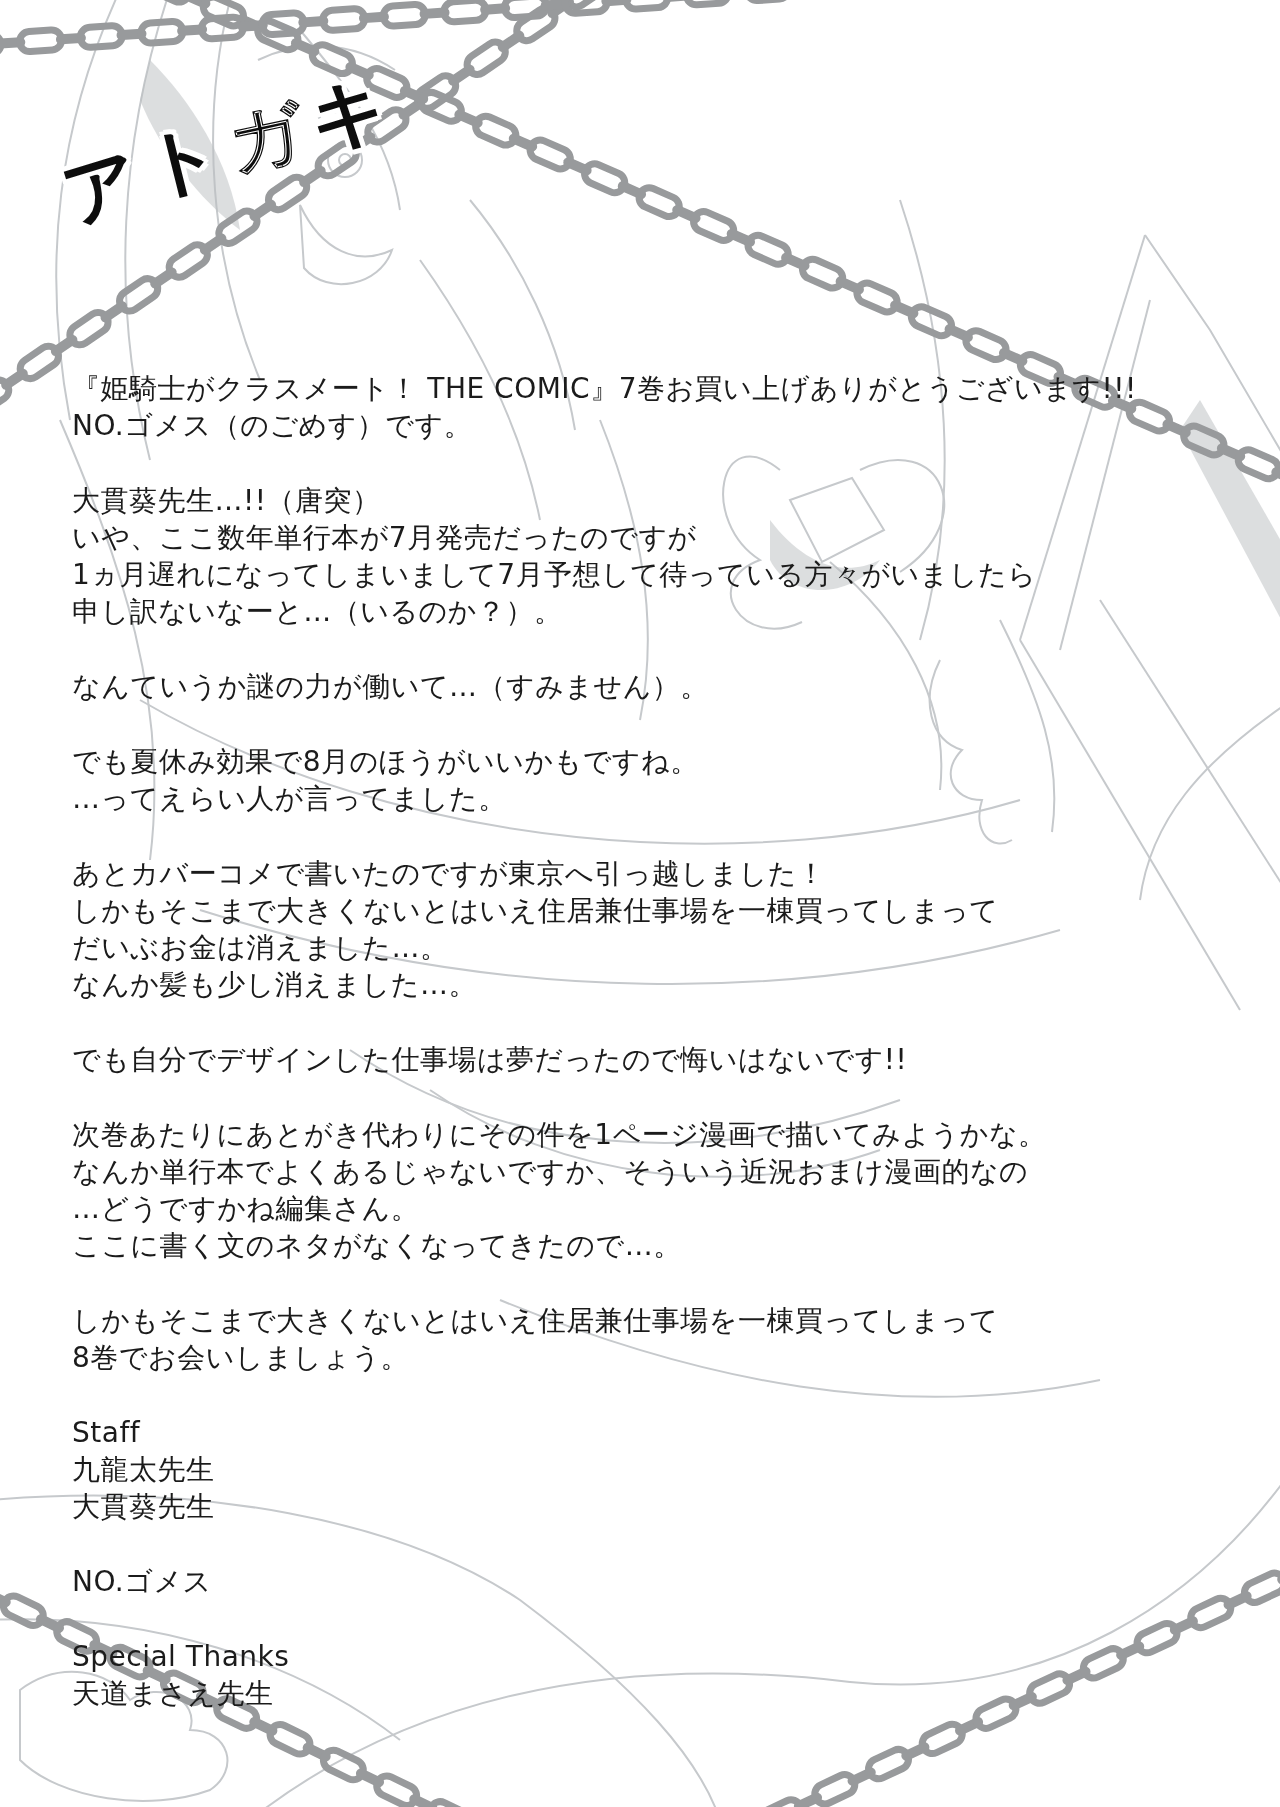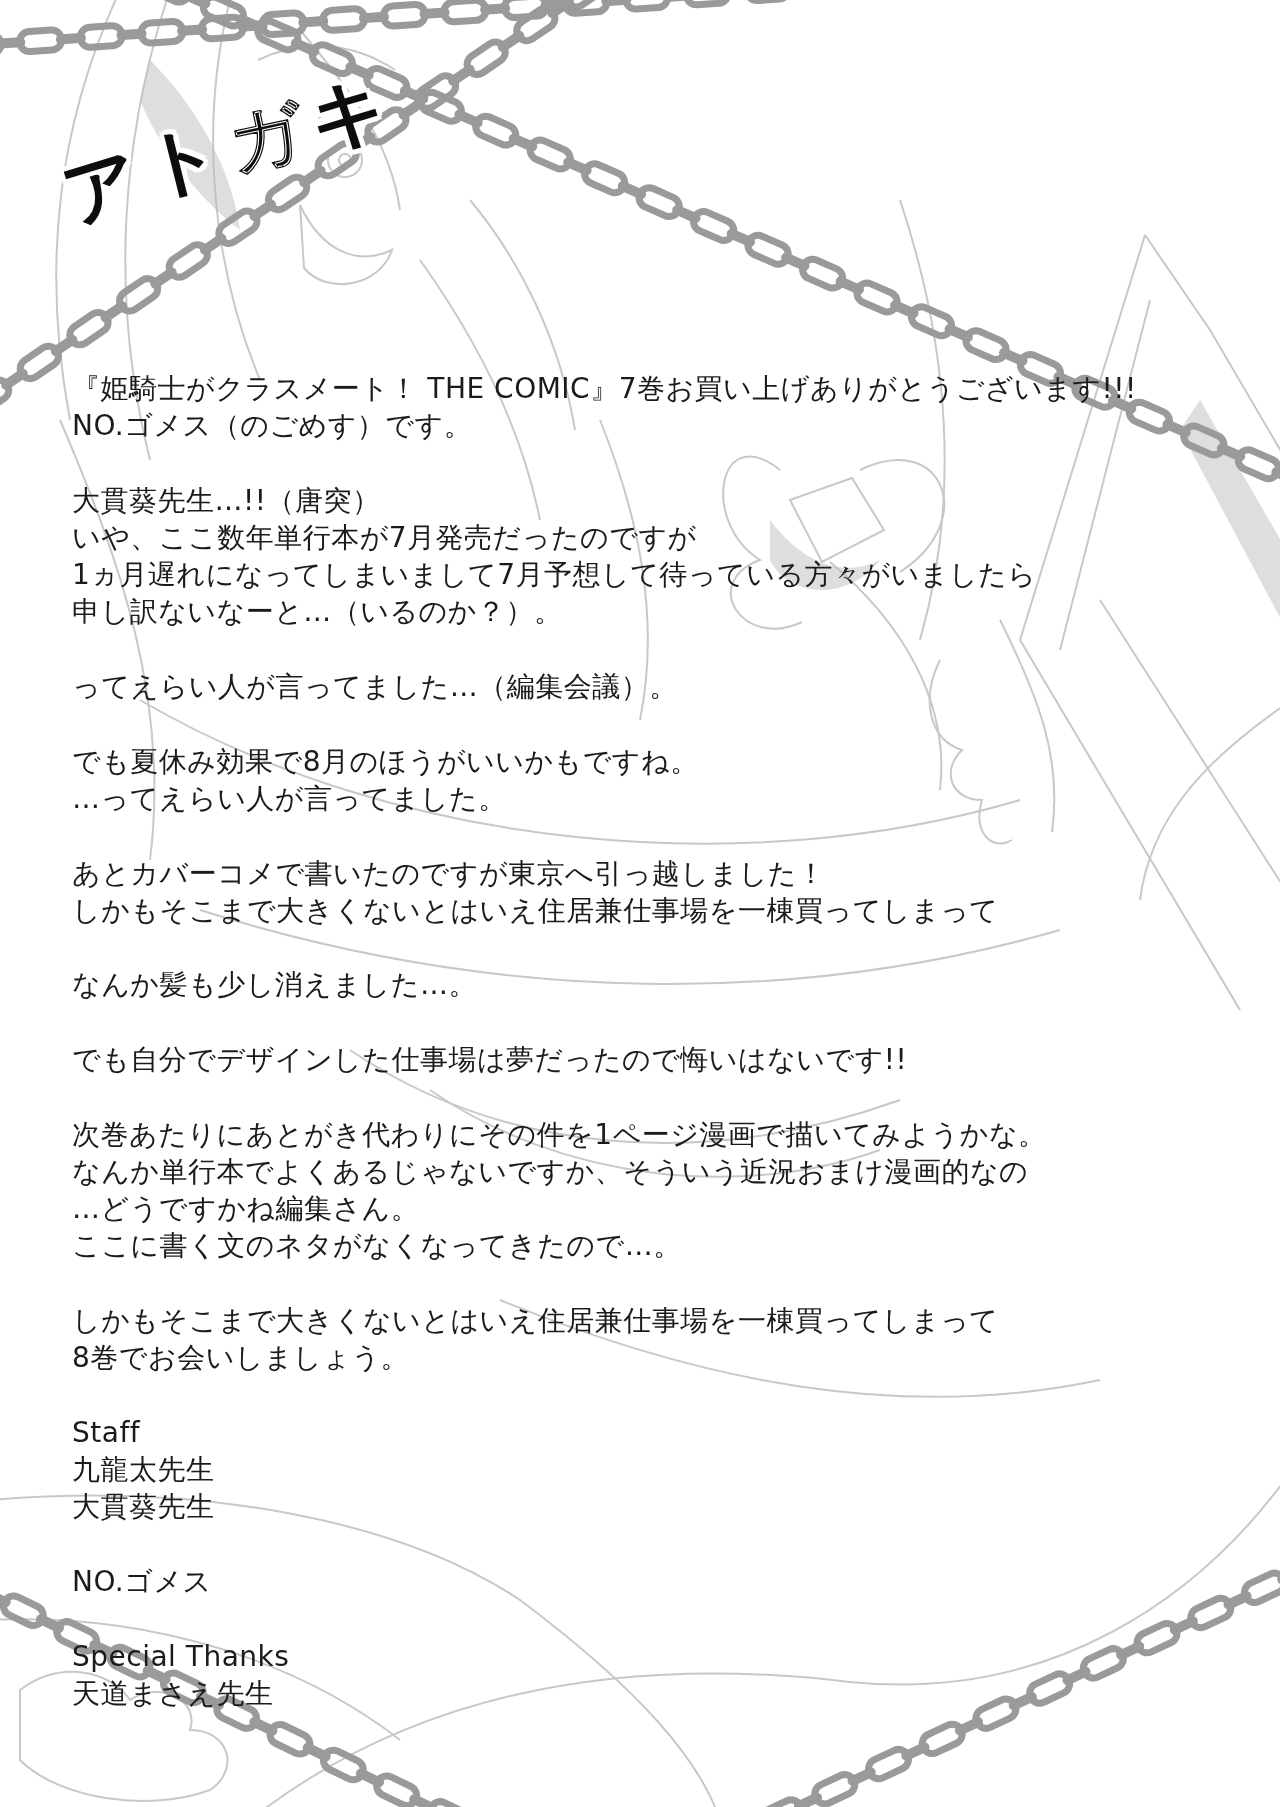--- a/index.html
+++ b/index.html
@@ -267,30 +267,30 @@
     <span class="line">『姫騎士がクラスメート！ THE COMIC』7巻お買い上げありがとうございます!!!</span><br>
     <span class="line">NO.ゴメス（のごめす）です。</span>
   </p>
   <p>
     <span class="line">大貫葵先生…!!（唐突）</span><br>
     <span class="line">いや、ここ数年単行本が7月発売だったのですが</span><br>
     <span class="line">1ヵ月遅れになってしまいまして7月予想して待っている方々がいましたら</span><br>
     <span class="line">申し訳ないなーと…（いるのか？）。</span>
   </p>
   <p>
-    <span class="line">ってえらい人が言ってました…（編集会議）。</span>
+    <span class="line">なんていうか謎の力が働いて…（すみません）。</span>
   </p>
   <p>
     <span class="line">でも夏休み効果で8月のほうがいいかもですね。</span><br>
     <span class="line">…ってえらい人が言ってました。</span>
   </p>
   <p>
     <span class="line">あとカバーコメで書いたのですが東京へ引っ越しました！</span><br>
     <span class="line">しかもそこまで大きくないとはいえ住居兼仕事場を一棟買ってしまって</span><br>
-    <br>
+    <span class="line">だいぶお金は消えました…。</span><br>
     <span class="line">なんか髪も少し消えました…。</span>
   </p>
   <p>
     <span class="line">でも自分でデザインした仕事場は夢だったので悔いはないです!!</span>
   </p>
   <p>
     <span class="line">次巻あたりにあとがき代わりにその件を1ページ漫画で描いてみようかな。</span><br>
     <span class="line">なんか単行本でよくあるじゃないですか、そういう近況おまけ漫画的なの</span><br>
     <span class="line">…どうですかね編集さん。</span><br>
     <span class="line">ここに書く文のネタがなくなってきたので…。</span>

